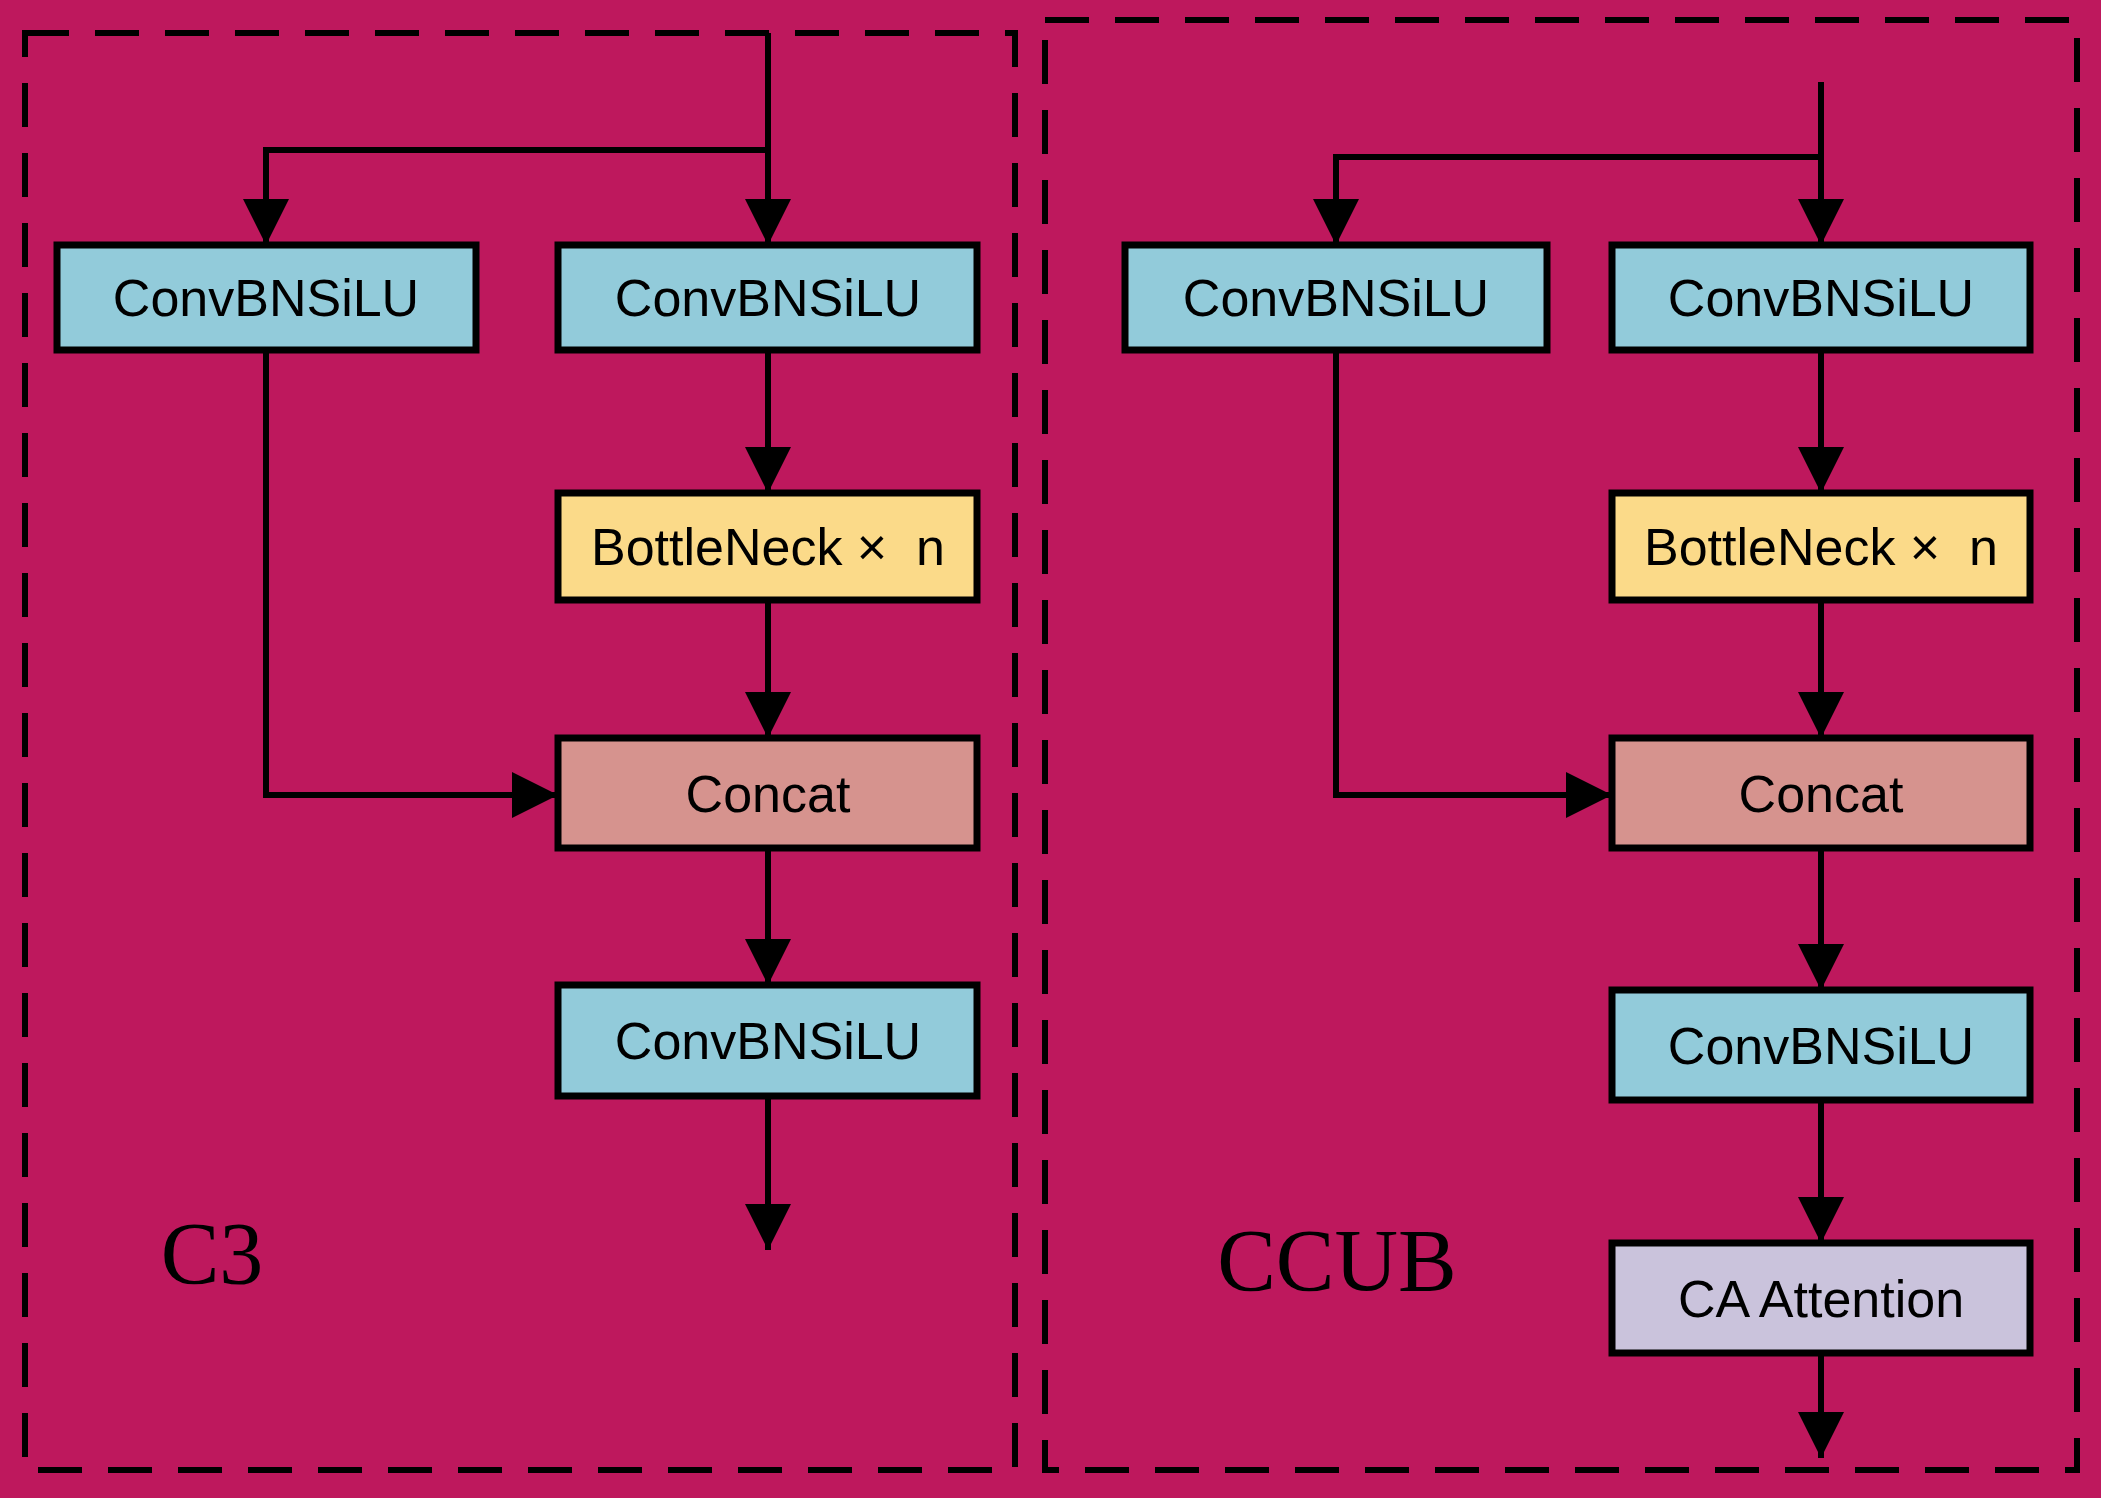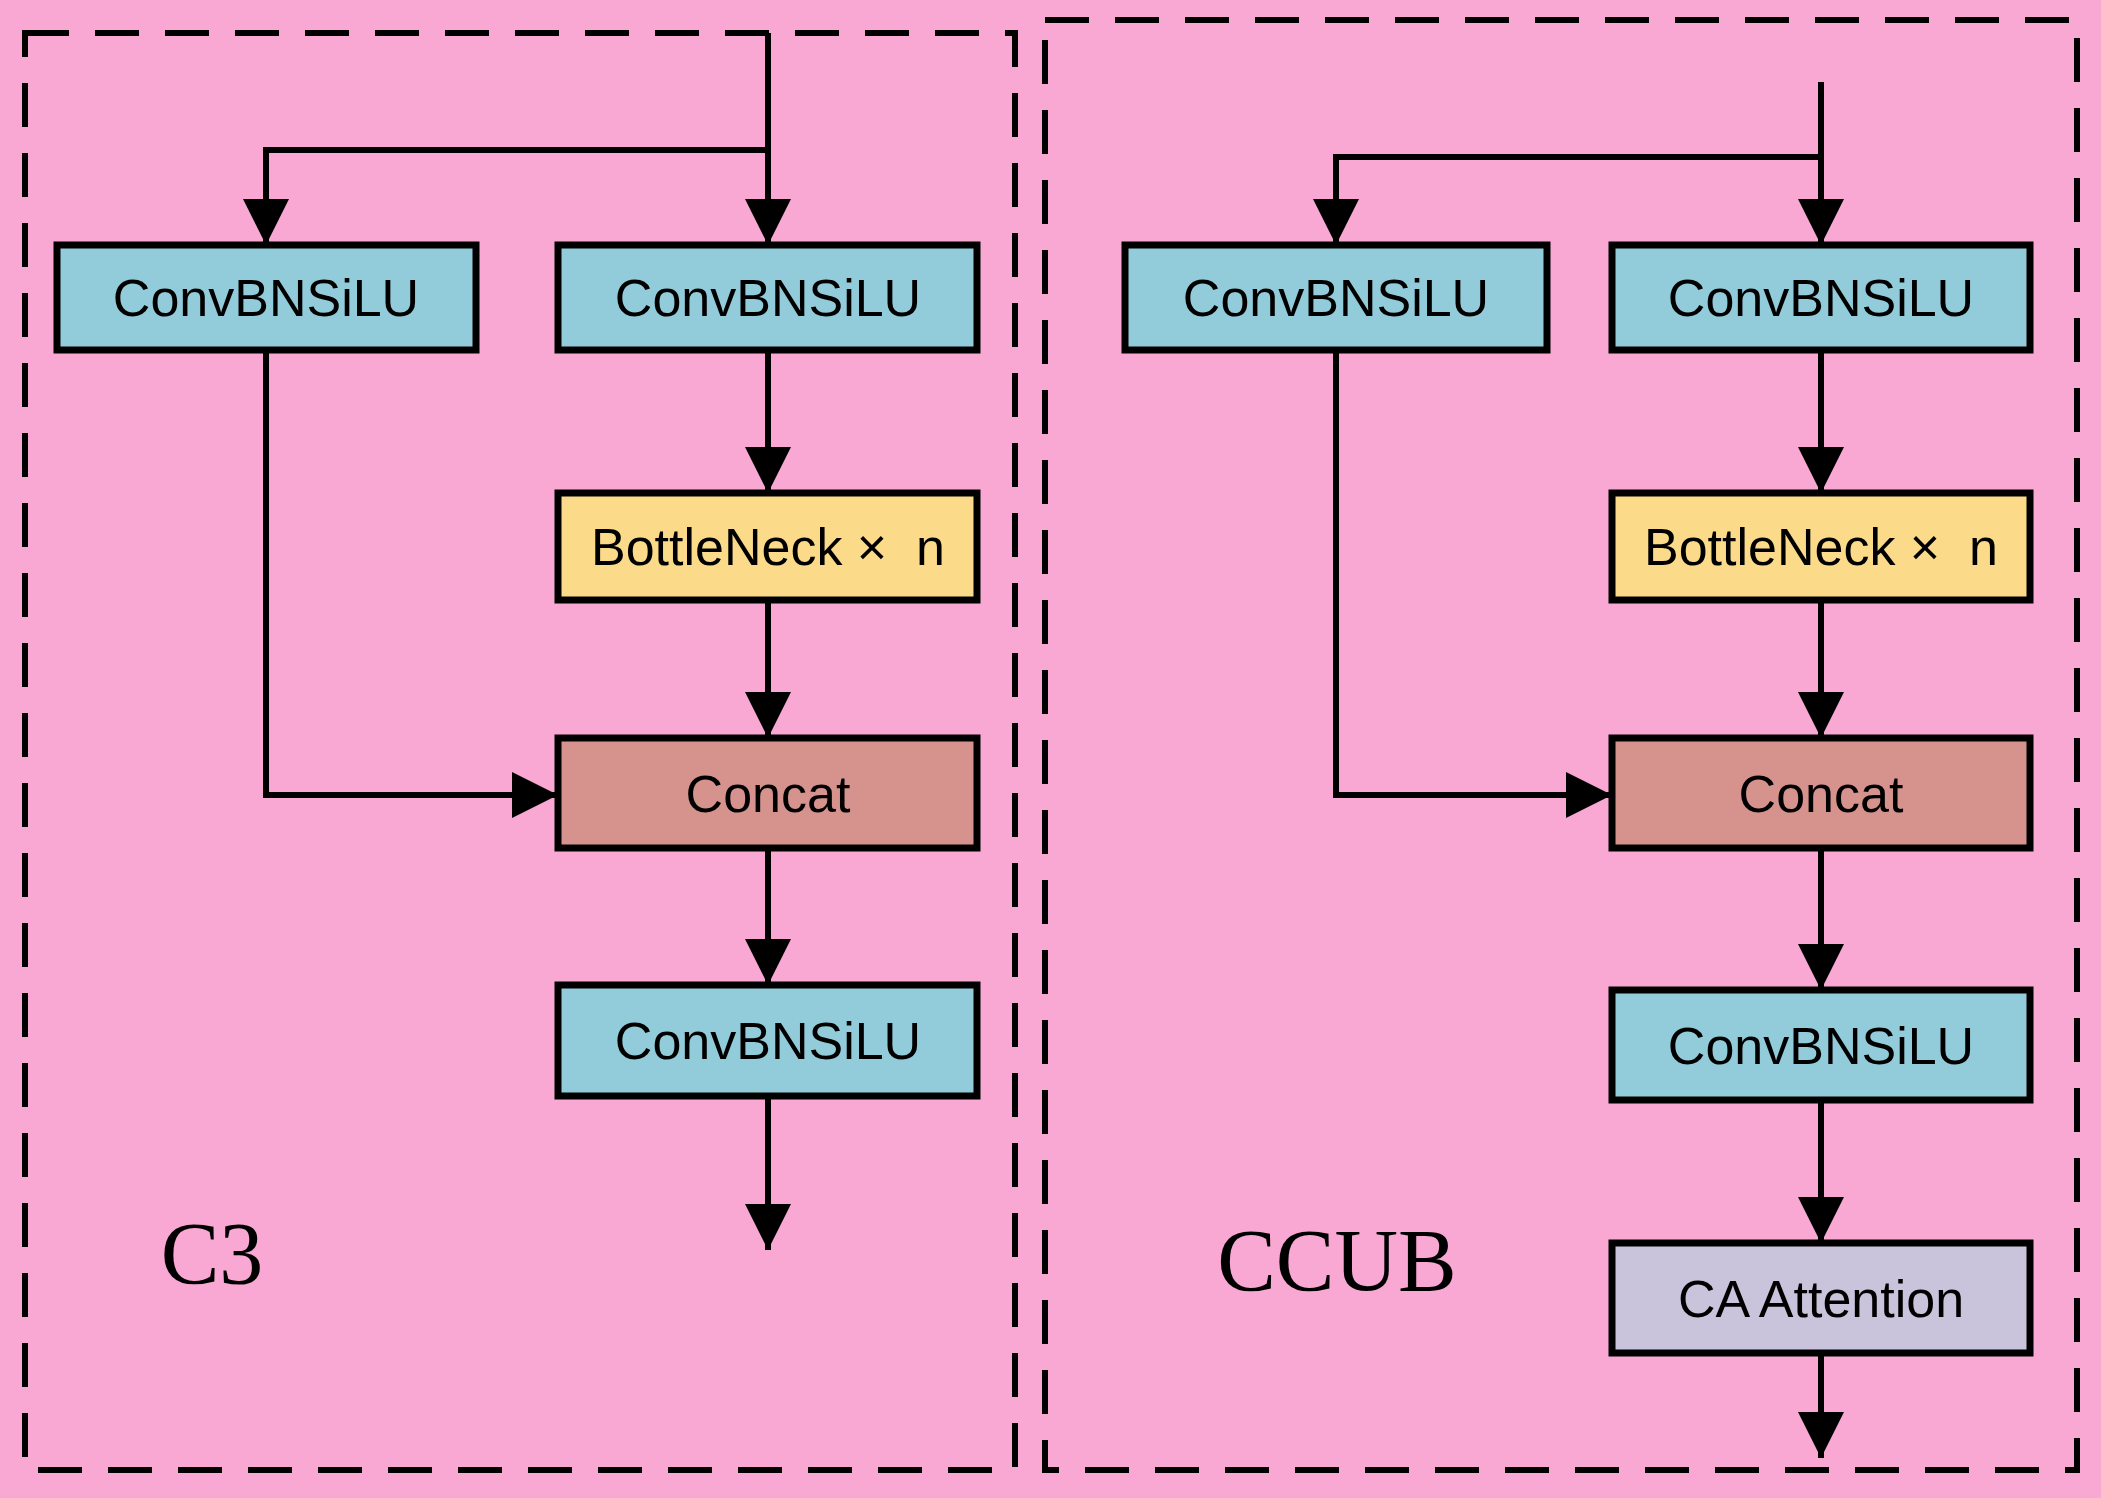--- a/index.html
+++ b/index.html
@@ -4,21 +4,21 @@
 <style>
   html, body {
     margin: 0;
     padding: 0;
     background: #ffffff;
   }
   .stage {
     position: relative;
     width: 2101px;
     height: 1498px;
-    background: #f9a8d4;
+    background: #be185d;
     overflow: hidden;
   }
   svg {
     display: block;
   }
   .block-label {
     font-family: "Liberation Sans", "DejaVu Sans", sans-serif;
     font-size: 52px;
     fill: #000000;
   }

